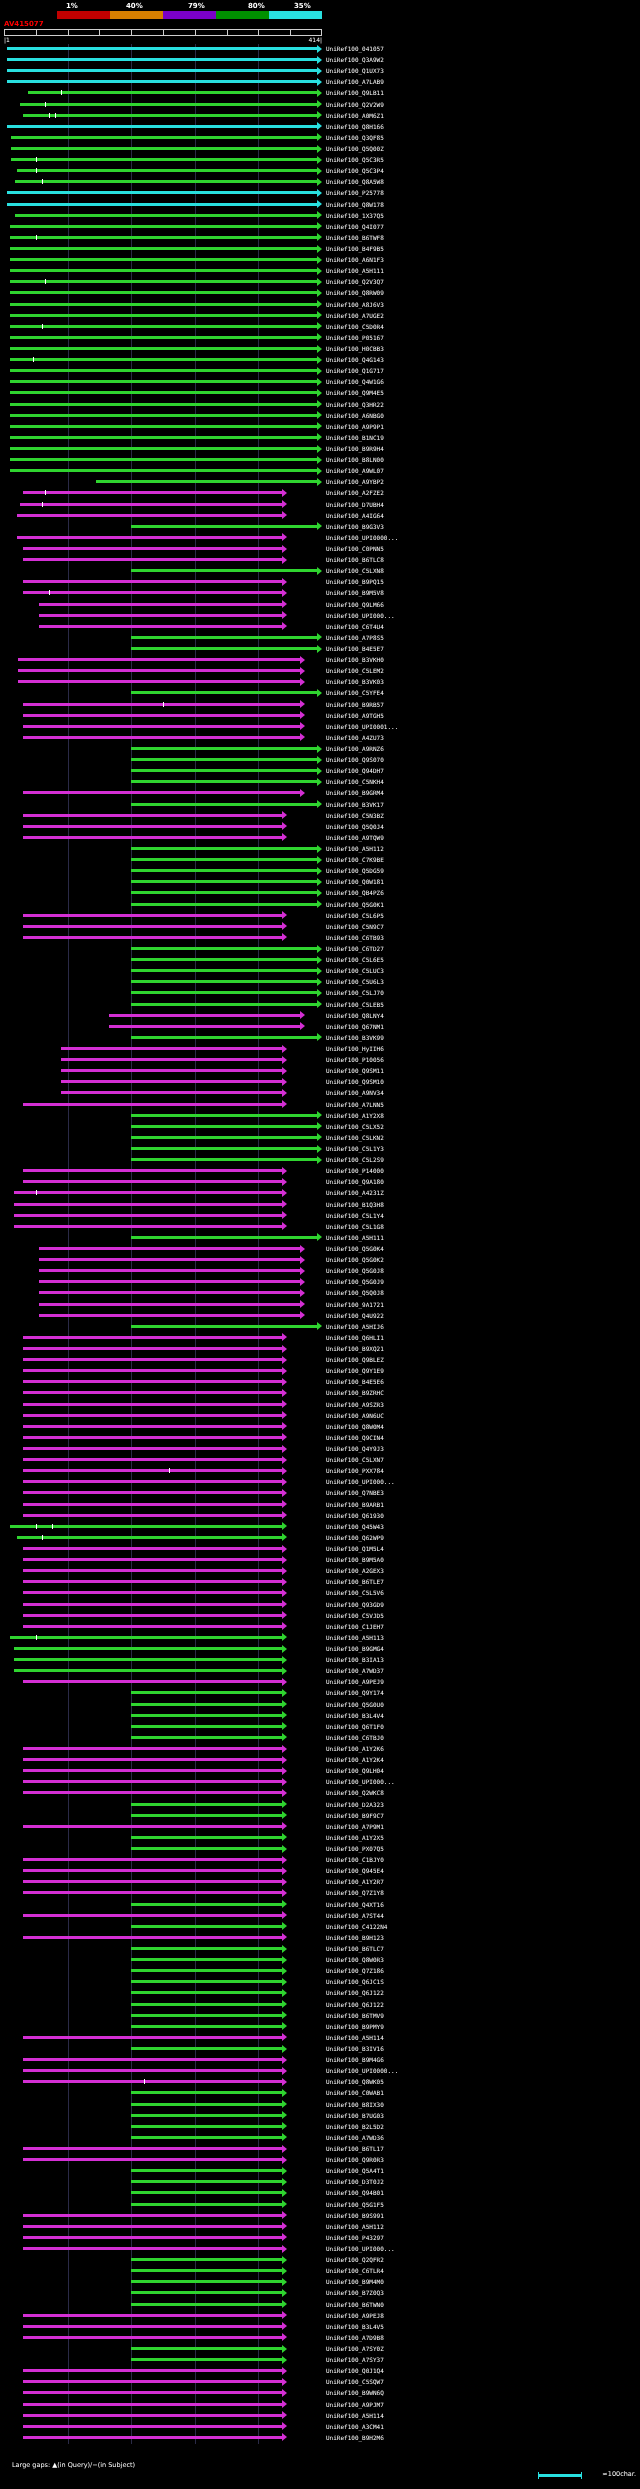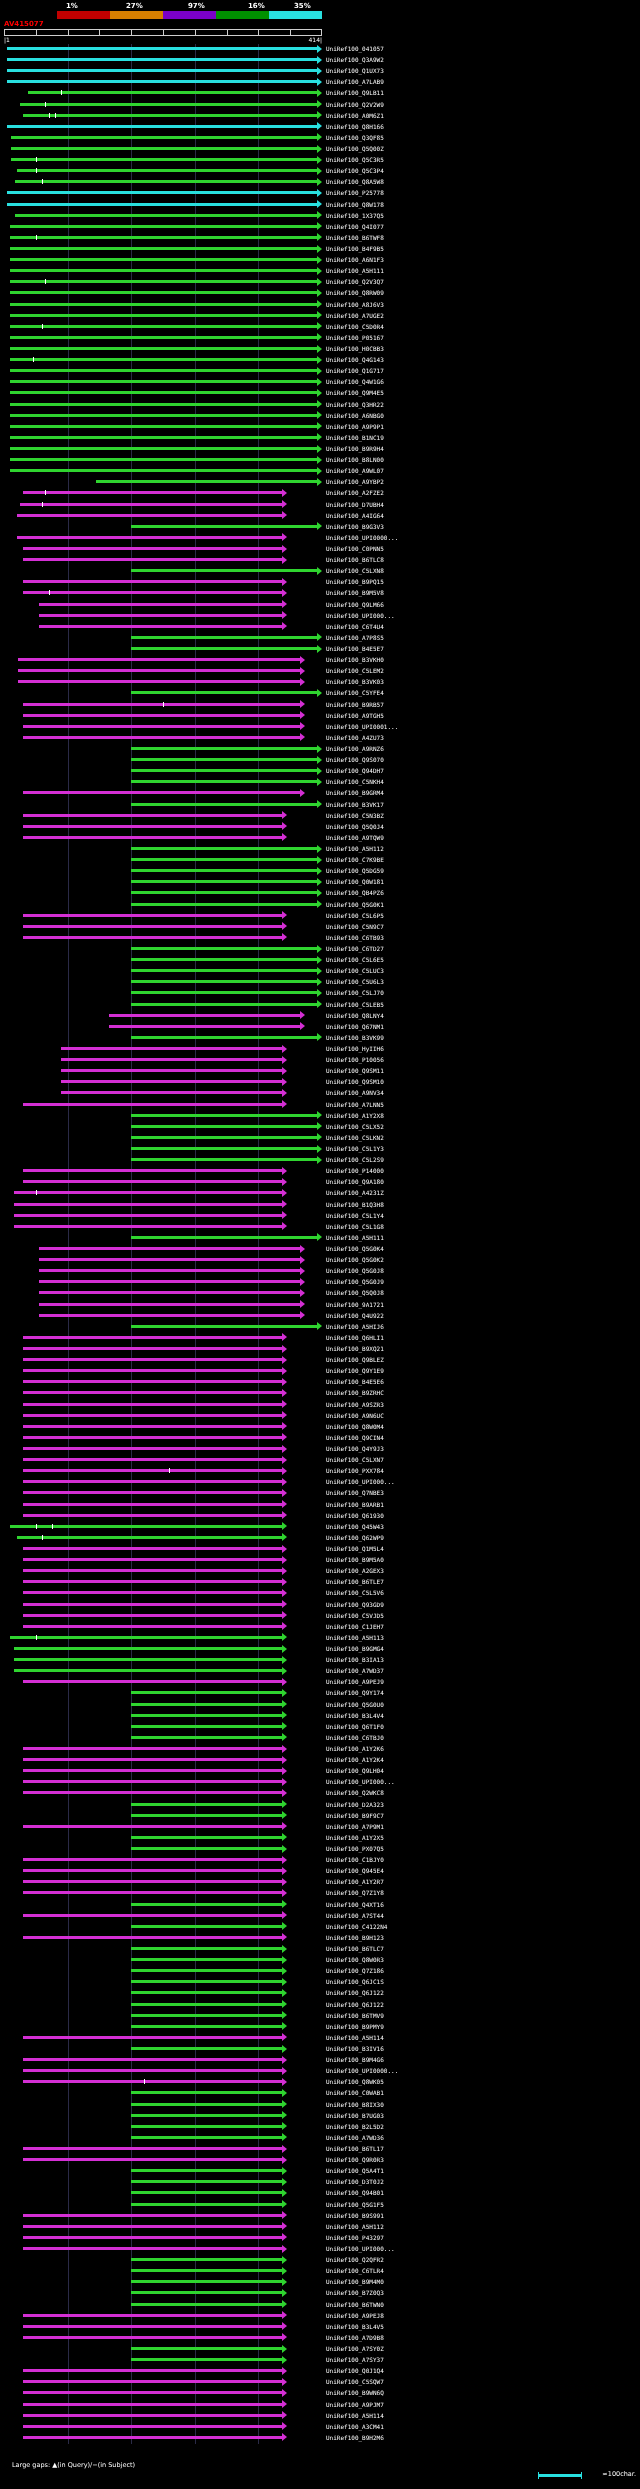--- a/index.html
+++ b/index.html
@@ -44,23 +44,23 @@
   .footer .scaletext{position:absolute;right:8px;top:9px;font-size:6.5px;color:#fff;line-height:9px;}
 </style>
 </head>
 <body>
 
 <div id="root">
 
   <div class="legend-wrap">
     <div class="legend-labels" id="legend-labels">
         <span style="left: 62px;">1%</span>
-        <span style="left: 122px;">27%</span>
-        <span style="left: 184px;">97%</span>
-        <span style="left: 244px;">16%</span>
+        <span style="left: 122px;">40%</span>
+        <span style="left: 184px;">79%</span>
+        <span style="left: 244px;">80%</span>
         <span style="left: 290px;">35%</span>
       </div>
     <div class="legend-bar" id="legend-bar">
         <div style="background: rgb(0, 0, 0);"></div>
         <div style="background: rgb(192, 0, 0);"></div>
         <div style="background: rgb(216, 128, 0);"></div>
         <div style="background: rgb(122, 0, 200);"></div>
         <div style="background: rgb(0, 144, 0);"></div>
         <div style="background: rgb(41, 224, 224);"></div>
       </div>

